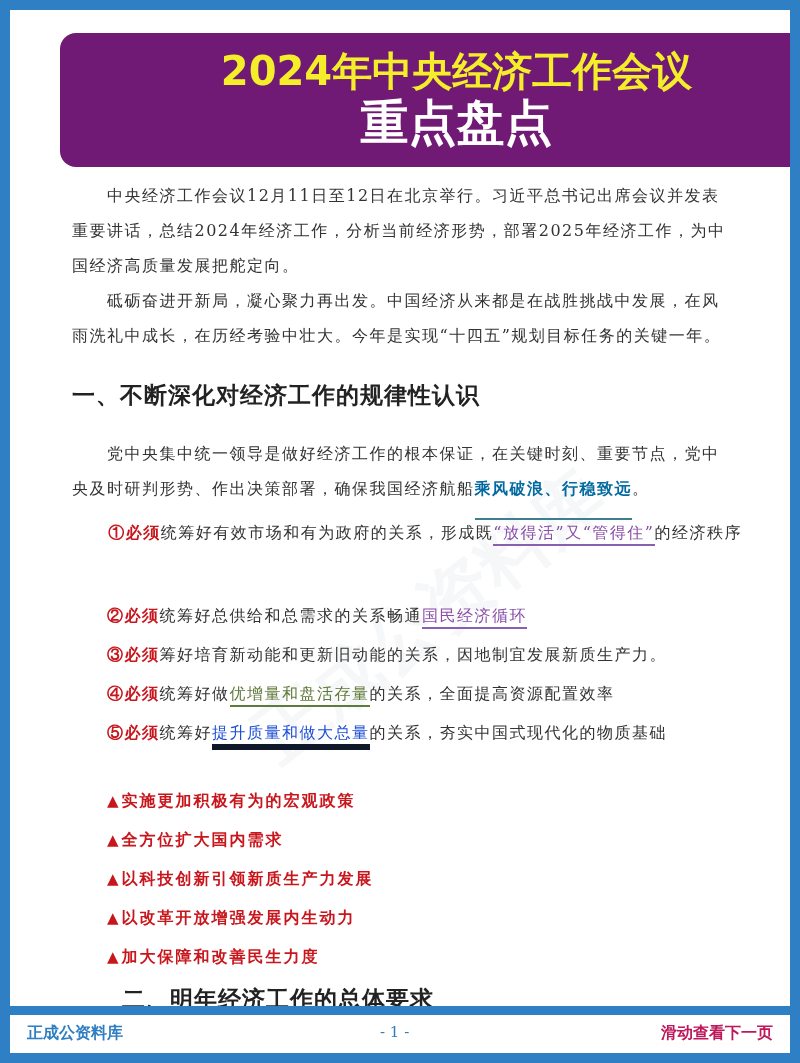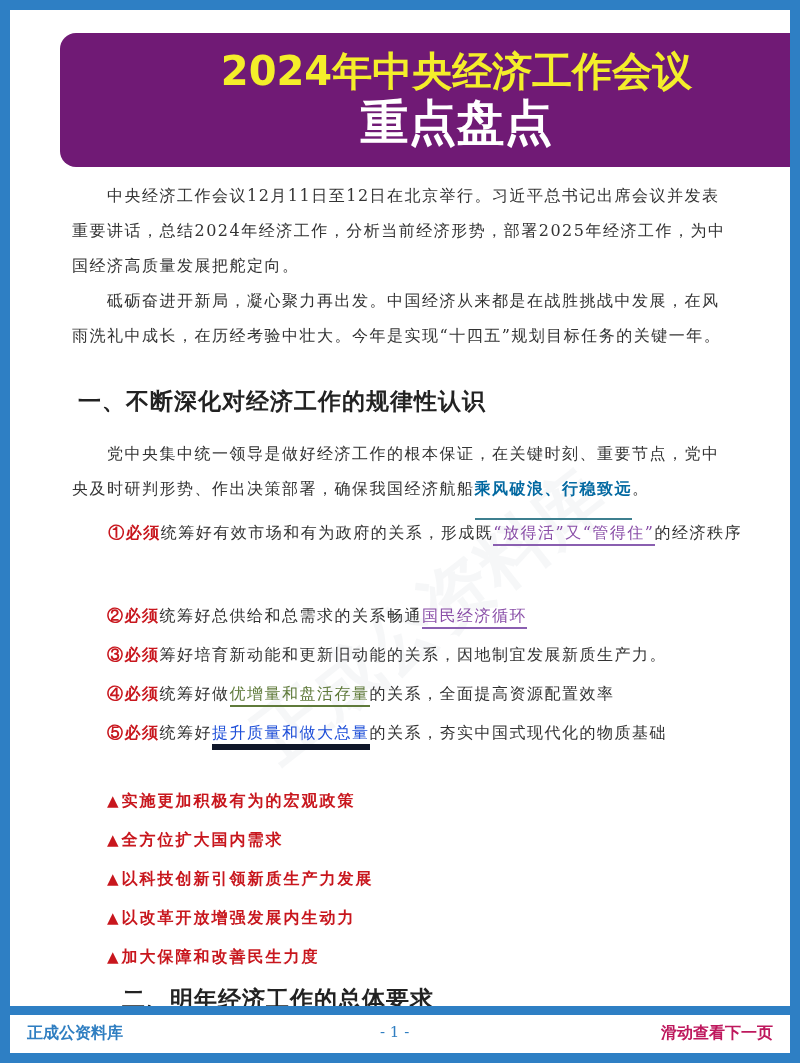--- a/index.html
+++ b/index.html
@@ -20,21 +20,21 @@
   }
   .banner .t1 { color: #f4ee2a; font-size: 40px; line-height: 48px; margin-top: 14px; letter-spacing: 0px; }
   .banner .t2 { color: #ffffff; font-size: 48px; line-height: 50px; margin-top: 2px; }
   .para {
     position: absolute; left: 62px; width: 660px;
     font-size: 16px; line-height: 35px; color: #333333; letter-spacing: 1.5px;
     text-indent: 35px; margin: 0;
   }
   .h1 {
     position: absolute; left: 62px; top: 370px;
-    font-size: 23px; color: #222222; letter-spacing: 1px; margin: 6px;
+    font-size: 23px; color: #222222; letter-spacing: 1px; margin: 0;
   }
   .h2 {
     position: absolute; left: 100px; top: 962px;
     font-size: 23px; color: #222222; letter-spacing: 1px; margin: 12px;
   }
   .must-item {
     position: absolute; left: 62px; width: 670px;
     font-size: 16px; line-height: 35px; color: #333333; letter-spacing: 1.5px; margin: 0;
   }
   .must-item.indent { text-indent: 35px; text-align: right; }

